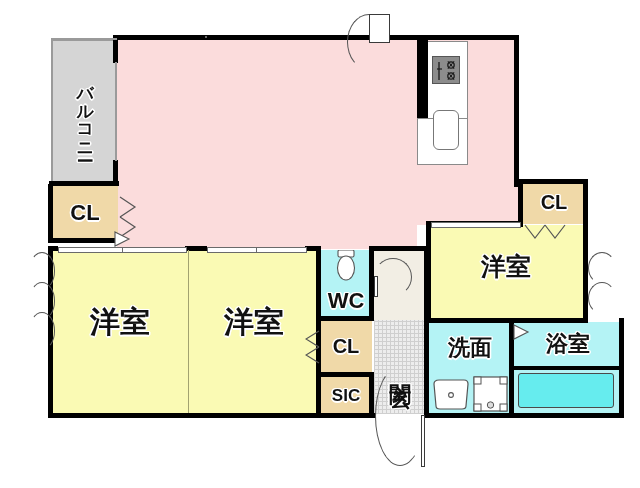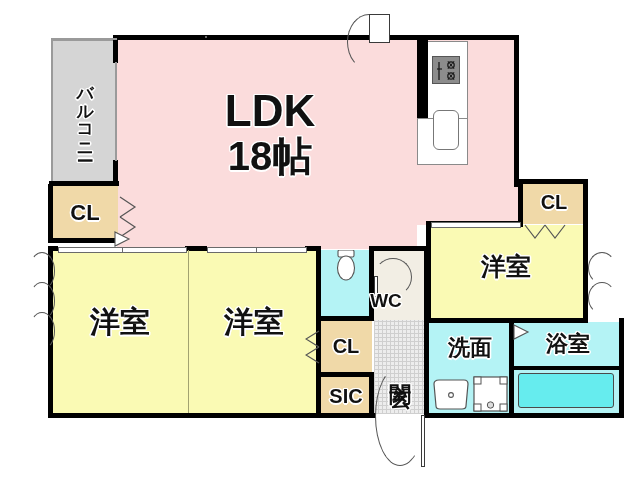--- a/index.html
+++ b/index.html
@@ -245,48 +245,44 @@
   </div>
 
   <div style="position:absolute;left:512px;top:324px;width:18px;height:18px;">
     <svg width="18" height="18" viewBox="0 0 18 18" style="display:block">
       <polygon points="2,1 16,8 2,15" fill="#fff" stroke="#555" stroke-width="1.1"></polygon>
     </svg>
   </div>
 
   <div class="slide" style="left:205px;top:36px;width:0px;height:0px;"></div>
 
-  <div class="lbl" style="left:180px;top:88px;width:180px;height:90px;font-size:0px;">
-    <span style="font-size:44px;">LDK</span>
-    <span style="font-size:40px;margin-top:2px;">18帖</span>
-  </div>
 
   <div class="lbl" style="left:60px;top:282px;width:120px;height:80px;font-size:0px;">
     <span style="font-size:30px;">洋室</span>
   </div>
 
   <div class="lbl" style="left:196px;top:282px;width:116px;height:80px;font-size:0px;">
     <span style="font-size:30px;">洋室</span>
   </div>
 
   <div class="lbl" style="left:440px;top:230px;width:132px;height:74px;font-size:0px;">
     <span style="font-size:25px;">洋室</span>
   </div>
 
   <div class="lbl vlbl" style="left:68px;top:56px;width:34px;height:114px;font-size:17px;font-weight:700;">バルコニー</div>
 
   <div class="lbl" style="left:56px;top:198px;width:58px;height:30px;font-size:22px;">CL</div>
 
   <div class="lbl" style="left:528px;top:188px;width:52px;height:28px;font-size:20px;">CL</div>
 
-  <div class="lbl" style="left:323px;top:288px;width:46px;height:26px;font-size:19px;margin-left:40px;">WC</div>
+  <div class="lbl" style="left:323px;top:288px;width:46px;height:26px;font-size:22px;">WC</div>
 
   <div class="lbl" style="left:323px;top:332px;width:46px;height:28px;font-size:20px;">CL</div>
 
-  <div class="lbl" style="left:322px;top:383px;width:48px;height:26px;font-size:20px;">SIC</div>
+  <div class="lbl" style="left:322px;top:383px;width:48px;height:26px;font-size:17px;">SIC</div>
 
   <div class="lbl vlbl" style="left:383px;top:335px;width:34px;height:64px;font-size:22px;">玄関</div>
 
   <div class="lbl" style="left:434px;top:332px;width:72px;height:32px;font-size:22px;">洗面</div>
 
   <div class="lbl" style="left:528px;top:328px;width:80px;height:32px;font-size:22px;">浴室</div>
 
 </div>
 
 </body></html>

